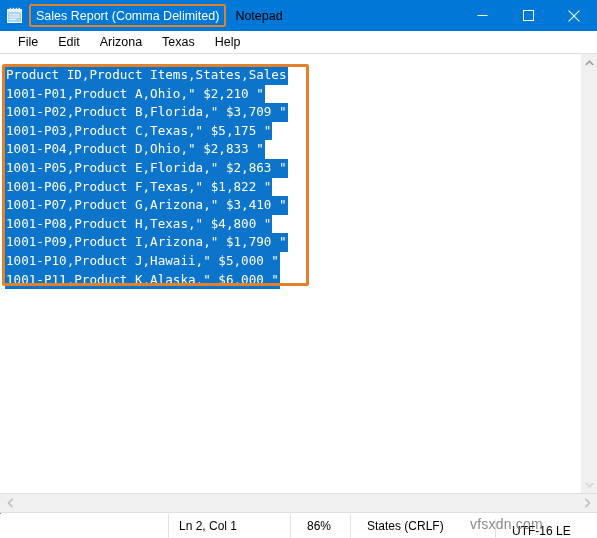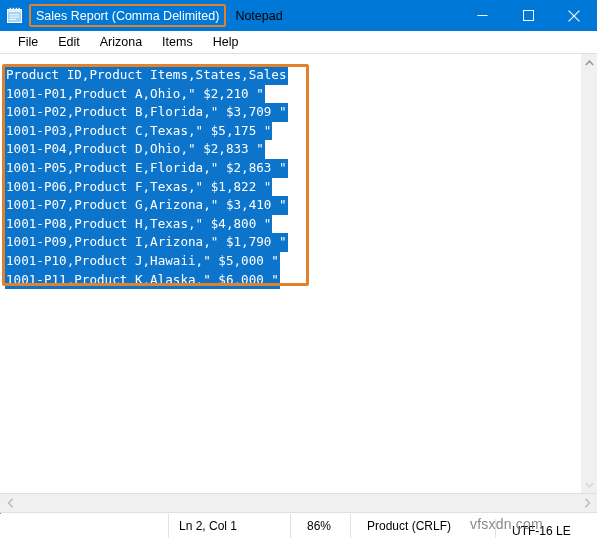--- a/index.html
+++ b/index.html
@@ -299,21 +299,21 @@
           <line x1="11.4" y1="0.6" x2="0.6" y2="11.4" stroke="#ffffff" stroke-width="1.1"></line>
         </svg>
       </div>
     </div>
   </div>
 
   <div class="menubar">
     <div class="menu-item">File</div>
     <div class="menu-item">Edit</div>
     <div class="menu-item">Arizona</div>
-    <div class="menu-item">Items</div>
+    <div class="menu-item">Texas</div>
     <div class="menu-item">Help</div>
   </div>
 
   <div class="left-edge"></div>
 
   <div class="client">
 
     <div class="textarea">
       <div class="code-lines" id="code-lines"><div class="code-line">Product ID,Product Items,States,Sales</div><div class="code-line">1001-P01,Product A,Ohio," $2,210 "</div><div class="code-line">1001-P02,Product B,Florida," $3,709 "</div><div class="code-line">1001-P03,Product C,Texas," $5,175 "</div><div class="code-line">1001-P04,Product D,Ohio," $2,833 "</div><div class="code-line">1001-P05,Product E,Florida," $2,863 "</div><div class="code-line">1001-P06,Product F,Texas," $1,822 "</div><div class="code-line">1001-P07,Product G,Arizona," $3,410 "</div><div class="code-line">1001-P08,Product H,Texas," $4,800 "</div><div class="code-line">1001-P09,Product I,Arizona," $1,790 "</div><div class="code-line">1001-P10,Product J,Hawaii," $5,000 "</div><div class="code-line">1001-P11,Product K,Alaska," $6,000 "</div></div>
       <div class="text-annotation"></div>
@@ -343,19 +343,19 @@
       <svg width="7" height="10" viewBox="0 0 7 10">
         <path d="M1.4 0.9 L5.5 5 L1.4 9.1" fill="none" stroke="#bdbdbd" stroke-width="1.5"></path>
       </svg>
     </div>
   </div>
 
   <div class="statusbar">
     <div class="status-spacer"></div>
     <div class="status-cell status-pos">Ln 2, Col 1</div>
     <div class="status-cell status-zoom">86%</div>
-    <div class="status-cell status-eol">Product (CRLF)</div>
+    <div class="status-cell status-eol">States (CRLF)</div>
     <div class="status-cell status-enc">UTF-16 LE</div>
   </div>
 
   <div class="watermark">vfsxdn.com</div>
 
 </div>
 
 </body></html>

